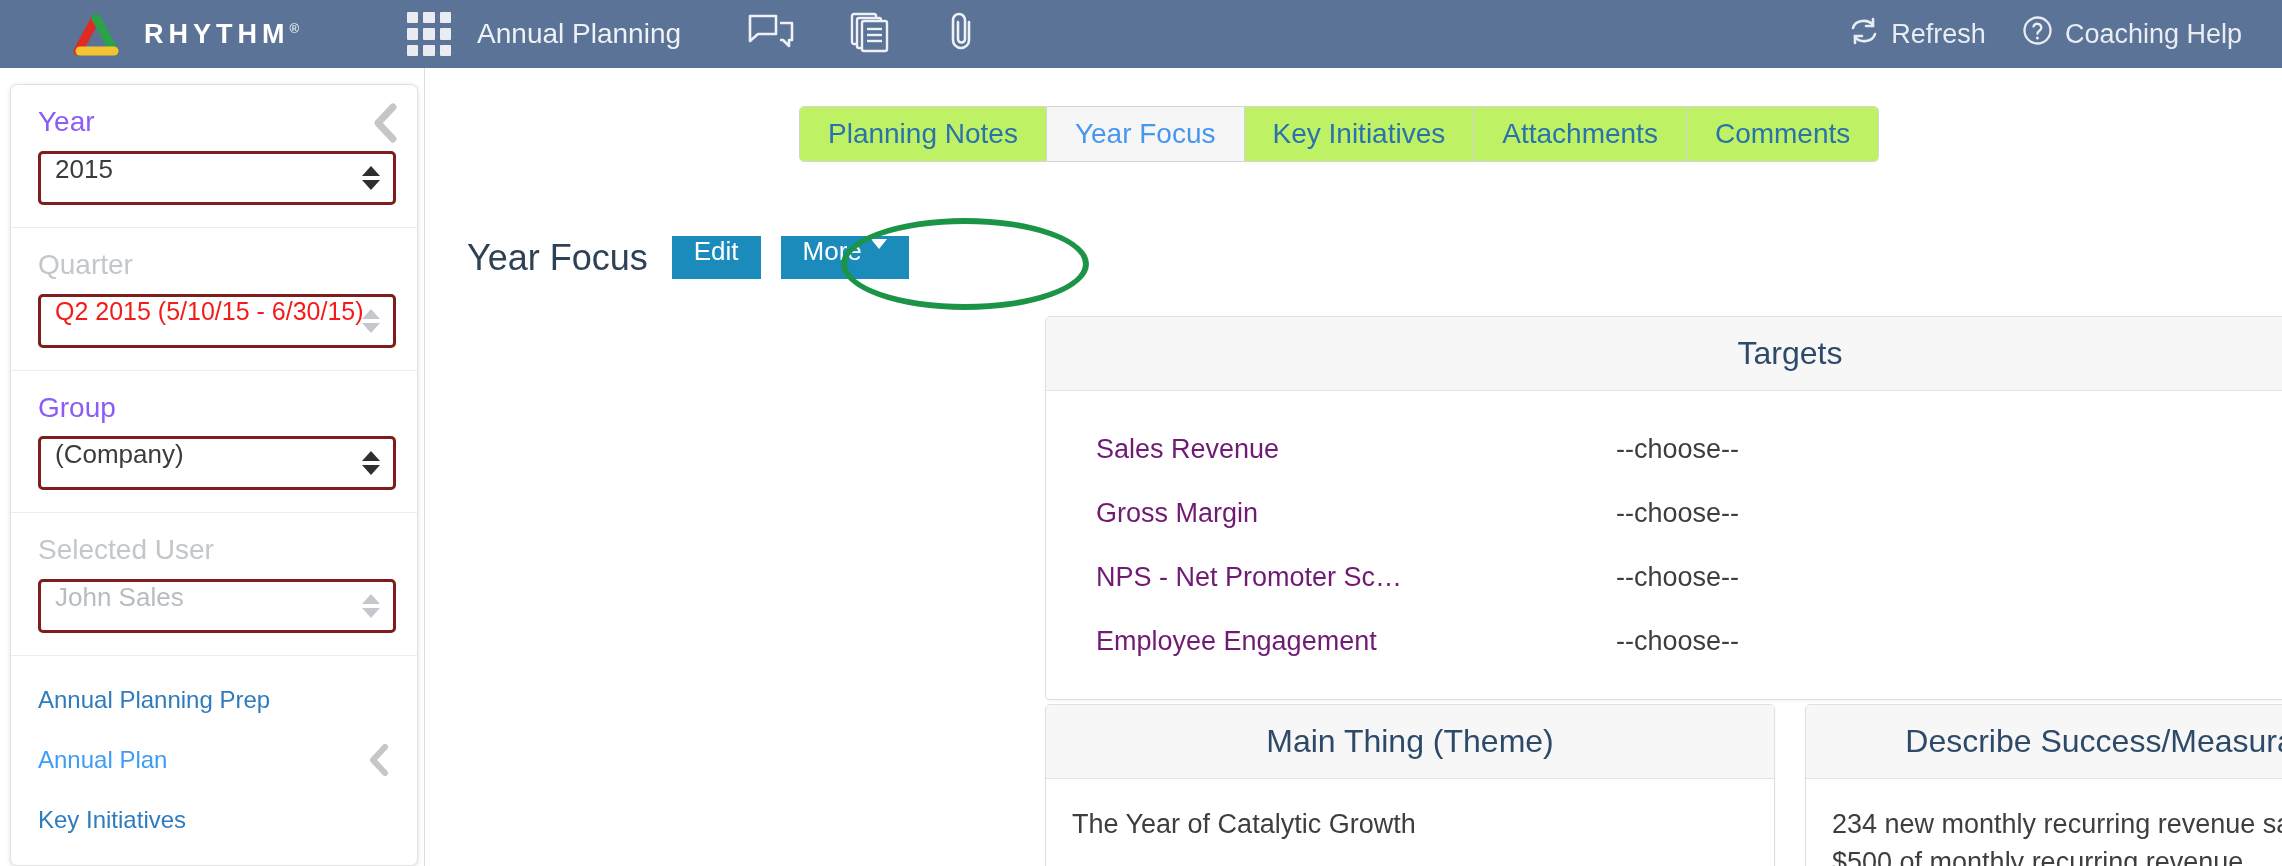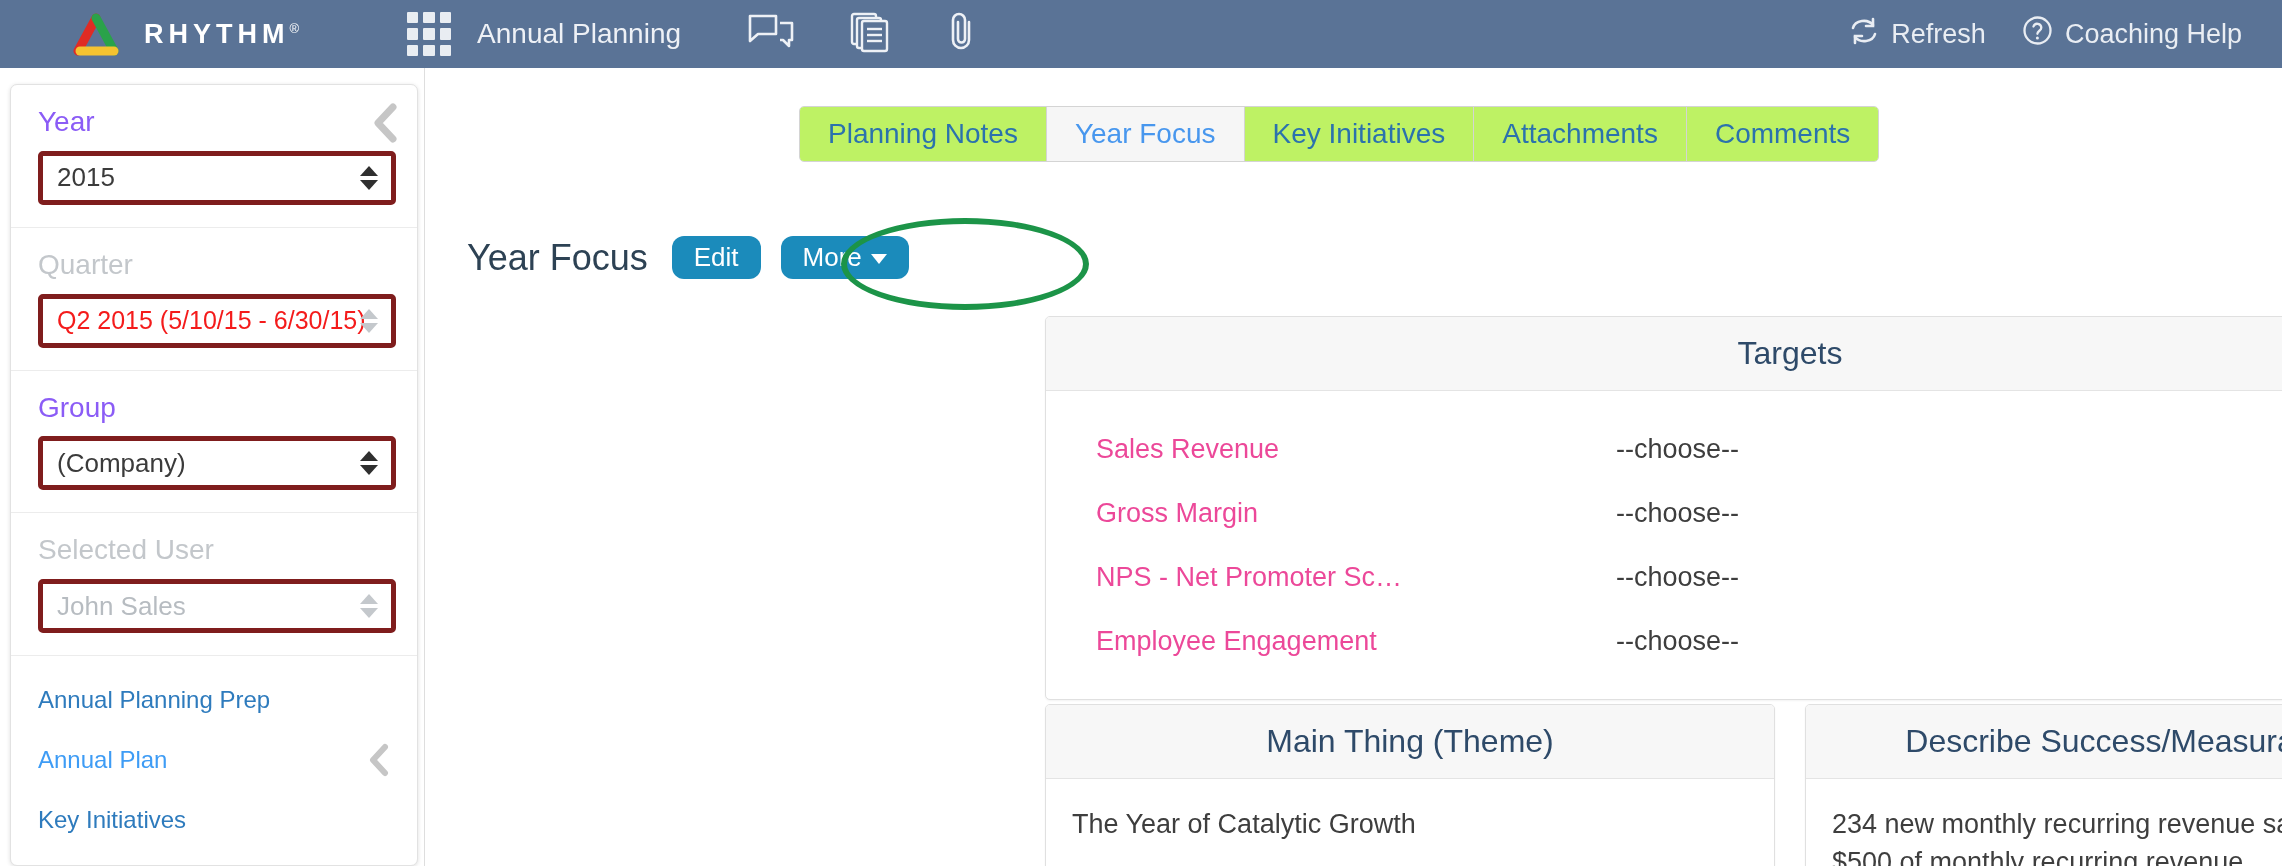--- a/index.html
+++ b/index.html
@@ -130,25 +130,25 @@
     color: #8b5cf6;
     margin-bottom: 13px;
     line-height: 1.1;
   }
   .sb-label.muted { color: #c3c7cb; }
 
   .sel-box {
     position: relative;
     width: 358px;
     height: 54px;
-    border: 5px solid #7f1d1d;
+    border: 3px solid #7f1d1d;
     border-radius: 5px;
     background: #fff;
     display: flex;
-    align-items: center;
+    align-items: flex-start;
     padding: 0 14px;
     cursor: pointer;
   }
   .sel-box .val {
     font-size: 26px;
     color: #3b3b3b;
     white-space: nowrap;
     overflow: hidden;
   }
   .sel-box .val.red { color: #f41b1b; font-size: 25px; }
@@ -244,25 +244,25 @@
     margin-left: 28px;
     margin-right: 24px;
     white-space: nowrap;
   }
   .btn {
     height: 43px;
     background: #1b8bbb;
     color: #ffffff;
     font-size: 26px;
     border: none;
-    border-radius: 12px;
+    border-radius: 0;
     padding: 0 22px;
     cursor: pointer;
     display: flex;
-    align-items: center;
+    align-items: flex-start;
     gap: 9px;
     font-family: "Liberation Sans", sans-serif;
     margin-right: 20px;
   }
   .btn .caret {
     width: 0; height: 0;
     border-left: 8px solid transparent;
     border-right: 8px solid transparent;
     border-top: 10px solid #ffffff;
     margin-top: 3px;
@@ -311,21 +311,21 @@
     width: 1490px;
   }
   .t-row {
     display: flex;
     align-items: center;
     height: 64px;
     padding: 0 24px;
   }
   .t-name {
     font-size: 27px;
-    color: #ec4899;
+    color: #701a75;
     width: 520px;
     white-space: nowrap;
   }
   .t-val {
     font-size: 27px;
     color: #3e3e3e;
     white-space: nowrap;
   }
 
   .dual-row {

